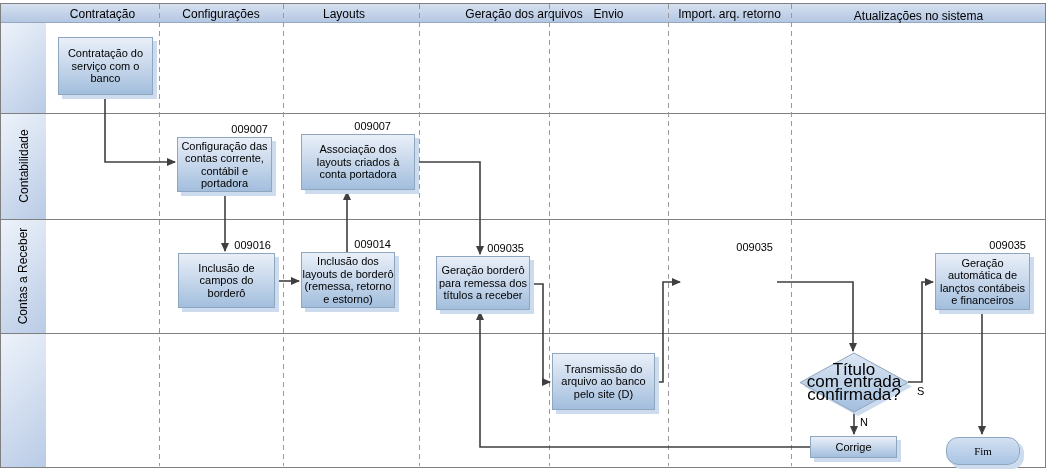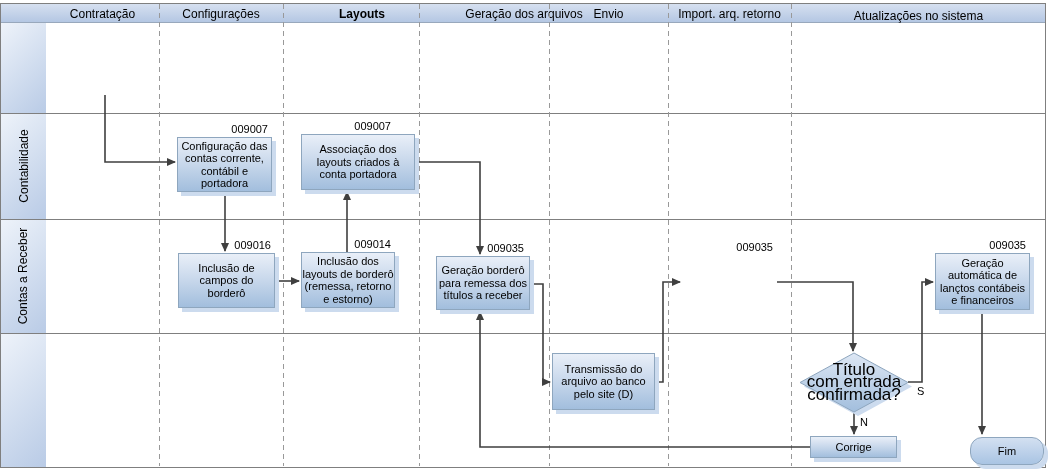--- a/index.html
+++ b/index.html
@@ -36,21 +36,21 @@
 
   <div class="frame"></div>
 
   <div class="band"></div>
   <div class="col-h" style="left:46px;width:113px;">
       <span>Contratação</span>
     </div>
   <div class="col-h" style="left:159px;width:124px;">
       <span>Configurações</span>
     </div>
-  <div class="col-h" style="left:294px;width:136px;font-weight:bold;">
+  <div class="col-h" style="left:276px;width:136px;">
       <span>Layouts</span>
     </div>
   <div class="col-h" style="left:419px;width:130px;margin-left:40px;">
       <span>Geração dos arquivos</span>
     </div>
   <div class="col-h" style="left:549px;width:119px;">
       <span>Envio</span>
     </div>
   <div class="col-h" style="left:668px;width:123px;">
       <span>Import. arq. retorno</span>
@@ -98,20 +98,25 @@
       <polyline points="530,284 543,284 543,382 550,382" marker-end="url(#arr)"></polyline>
       <polyline points="655,382 663,382 663,282 680,282" marker-end="url(#arr)"></polyline>
       <polyline points="777,282 853,282 853,351" marker-end="url(#arr)"></polyline>
       <polyline points="854,412 854,434" marker-end="url(#arr)"></polyline>
       <polyline points="908,382 922,382 922,282 933,282" marker-end="url(#arr)"></polyline>
       <polyline points="982,310 982,434" marker-end="url(#arr)"></polyline>
       <polyline points="810,447 480,447 480,312" marker-end="url(#arr)"></polyline>
     </g>
   </svg>
 
+  <div class="node" style="left:58px;top:37px;width:95px;height:58px;">
+      <span>Contratação do
+serviço com o
+banco</span>
+    </div>
 
   <div class="code" style="left:177px;top:123px;width:91px;">009007</div>
   <div class="node" style="left:177px;top:137px;width:95px;height:55px;">
       <span>Configuração das
 contas corrente,
 contábil e
 portadora</span>
     </div>
 
   <div class="code" style="left:178px;top:239px;width:93px;">009016</div>
@@ -174,17 +179,17 @@
     </div>
 
   <div class="code" style="left:935px;top:239px;width:91px;">009035</div>
   <div class="node" style="left:935px;top:253px;width:95px;height:57px;">
       <span>Geração
 automática de
 lançtos contábeis
 e financeiros</span>
     </div>
 
-  <div class="node terminator" style="left:970px;top:437px;width:74px;height:28px;">
+  <div class="node terminator" style="left:946px;top:437px;width:74px;height:28px;font-family:Liberation Serif, serif;">
       <span>Fim</span>
     </div>
 
 </div>
 
 </body></html>

